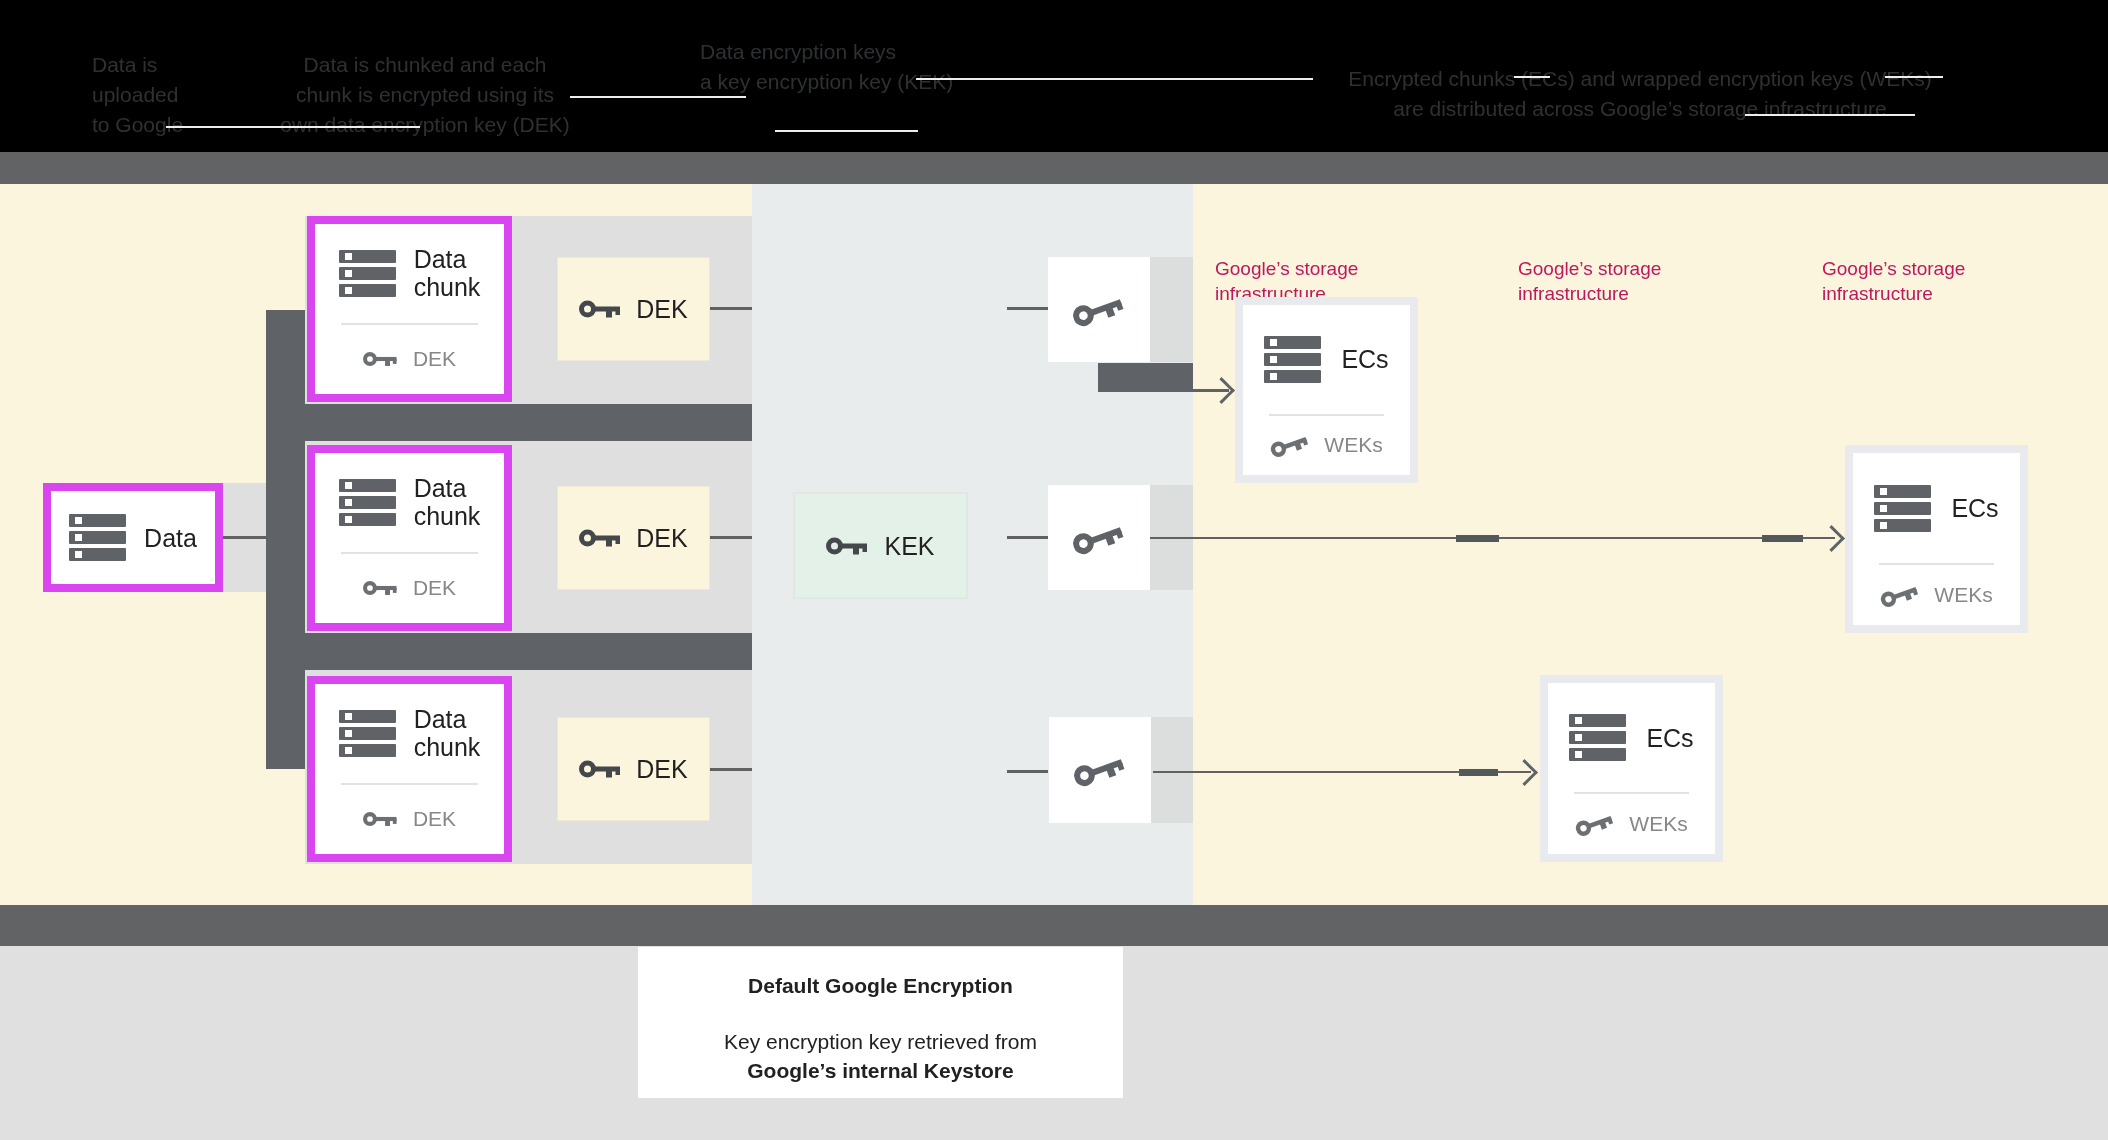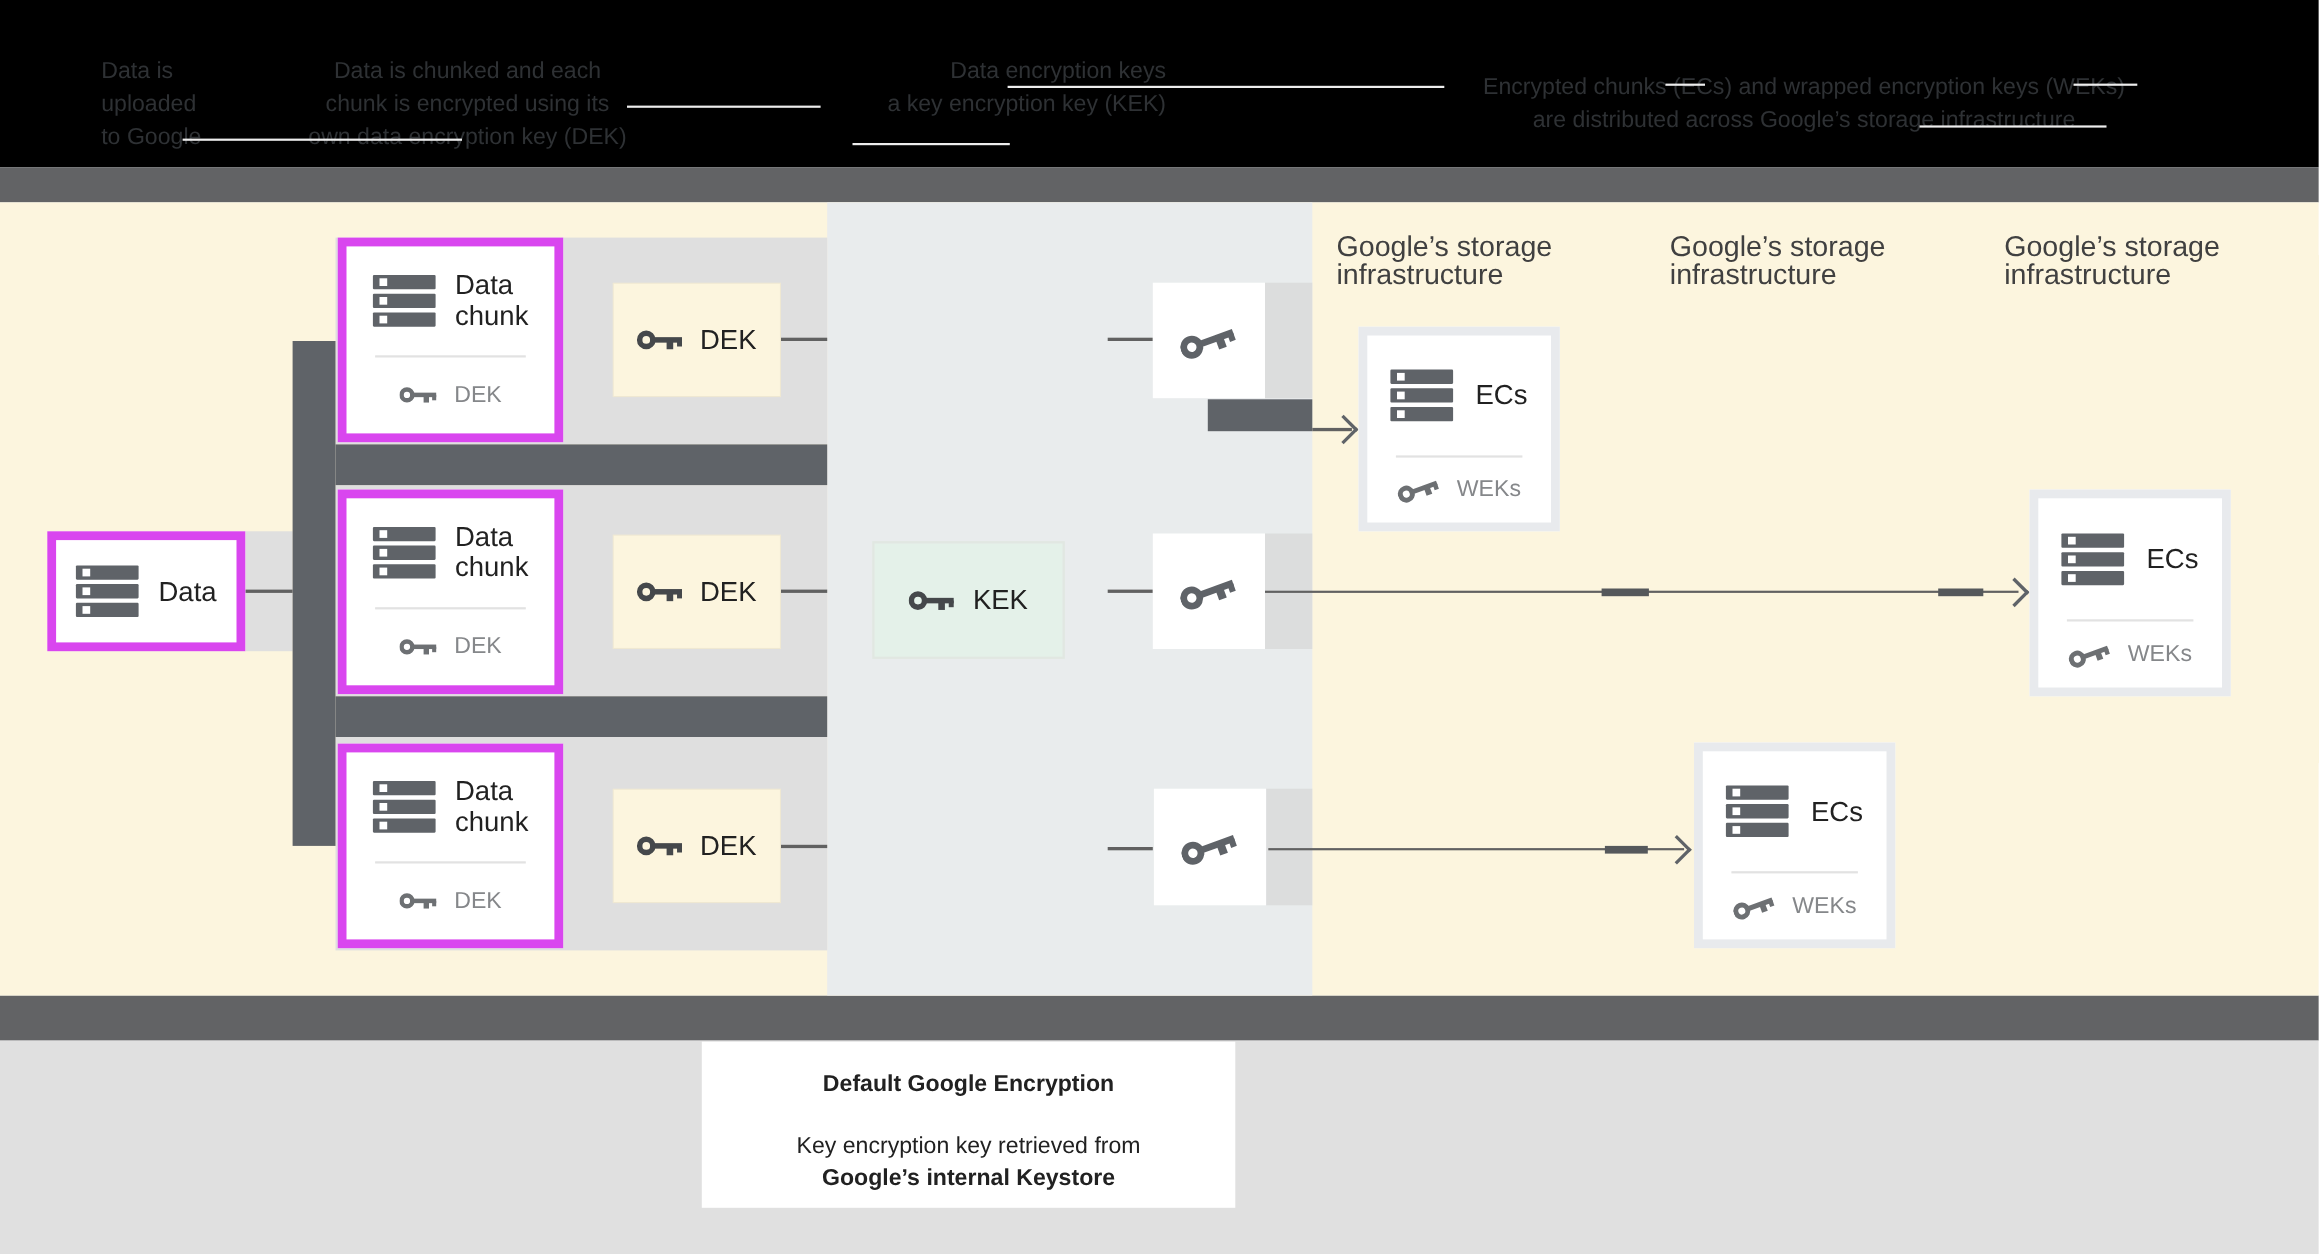--- a/index.html
+++ b/index.html
@@ -44,21 +44,21 @@
   .server-icon{display:inline-flex;flex-direction:column;gap:4px;width:57px;}
   .server-icon i{display:block;width:57px;height:13px;background:#5f6368;border-radius:1px;position:relative;}
   .server-icon i::after{content:"";position:absolute;left:6px;top:3px;width:7px;height:7px;background:#fff;}
 
   
   .key{color:#45484b;display:block;}
   .key.mid{color:#5f6368;}
   .key.sub{color:#6d7073;}
   .rot{display:inline-block;transform:rotate(-20deg);}
 
-  .storage-label{position:absolute;font-size:26px;line-height:25px;color:#404040;}
+  .storage-label{position:absolute;font-size:19px;line-height:25px;color:#be185d;margin-top:44px;}
 
   
   .bottom-gray{position:absolute;left:0;top:946px;width:2108px;height:194px;background:#e0e0e0;}
   .caption-box{position:absolute;left:638px;top:947px;width:485px;height:151px;background:#fff;
                box-sizing:border-box;text-align:center;padding-top:24px;font-size:21px;line-height:29px;}
   .cap-title{font-weight:bold;margin-bottom:27px;}
   .bold{font-weight:bold;}
 </style>
 </head>
 <body>
@@ -80,21 +80,21 @@
     <div class="hcap" style="left:92px;top:50px;width:140px;text-align:left">
       <div>Data is</div>
       <div>uploaded</div>
       <div>to Google</div>
     </div>
     <div class="hcap" style="left:245px;top:50px;width:360px;text-align:center">
       <div>Data is chunked and each</div>
       <div>chunk is encrypted using its</div>
       <div>own data encryption key (DEK)</div>
     </div>
-    <div class="hcap" style="left:700px;top:50px;width:360px;text-align:right">
+    <div class="hcap" style="left:700px;top:37px;width:360px;text-align:left">
       <div>Data encryption keys</div>
       <div>a key encryption key (KEK)</div>
     </div>
     <div class="hcap" style="left:1310px;top:64px;width:660px;text-align:center">
       <div>Encrypted chunks (ECs) and wrapped encryption keys (WEKs)</div>
       <div>are distributed across Google’s storage infrastructure</div>
     </div>
 
     <div class="ul" style="left:166px;top:126px;width:254px"></div>
     <div class="ul" style="left:570px;top:96px;width:176px"></div>

